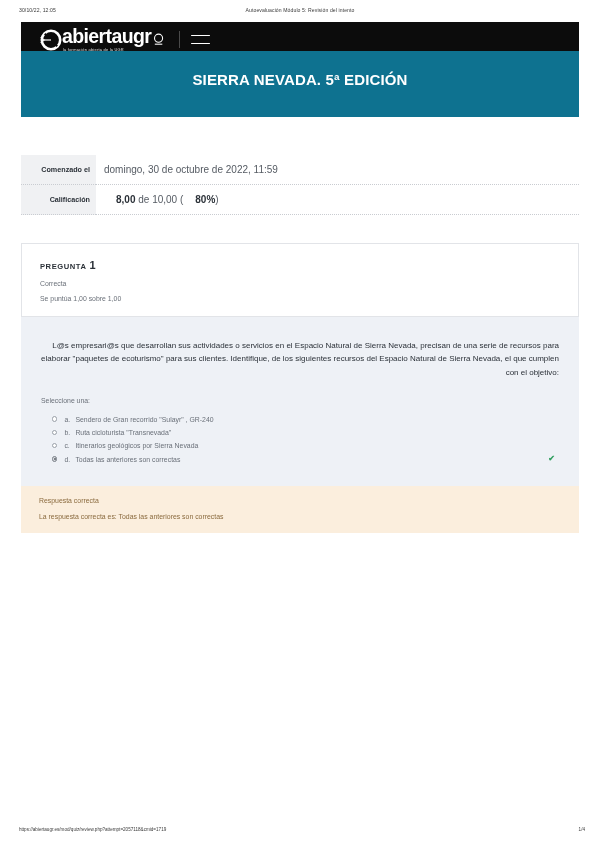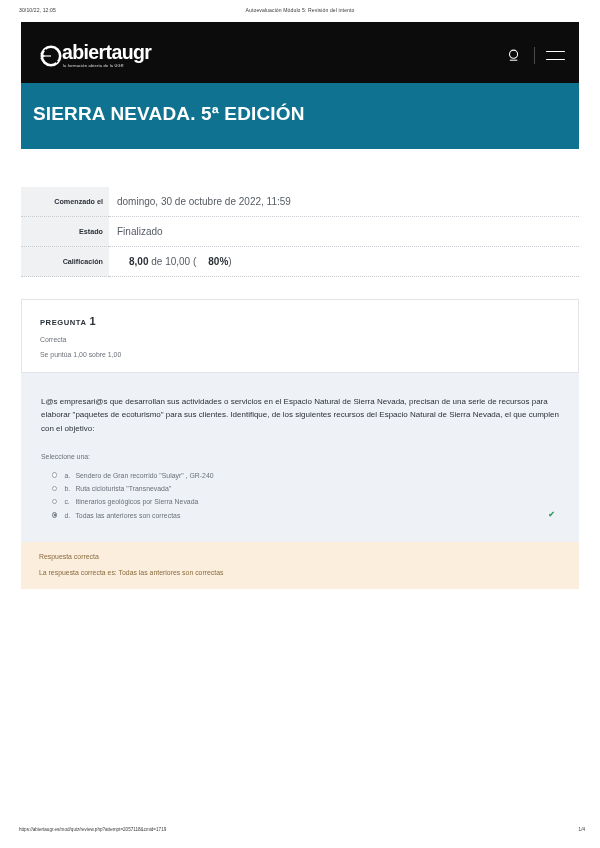--- a/index.html
+++ b/index.html
@@ -46,24 +46,23 @@
   .page {
     position: absolute;
     top: 22px;
     left: 21px;
     width: 558px;
   }
 
   
   .site-header {
     background: #0c0c0c;
-    height: 61px;
+    height: 29px;
     display: flex;
     align-items: center;
-    justify-content: space-between;
     padding: 6px 14px 0 17px;
     box-sizing: border-box;
   }
   .brand {
     display: flex;
     align-items: center;
     gap: 2px;
   }
   .brand-mark {
     position: relative;
@@ -130,38 +129,38 @@
 
   
   .course-banner {
     background: #0e7290;
     height: 66px;
     position: relative;
   }
   .course-title {
     position: absolute;
     top: 20px;
-    left: 12px;
+    left: 0;
     width: 100%;
-    text-align: left;
+    text-align: center;
     color: #ffffff;
-    font-size: 19px;
+    font-size: 15px;
     font-weight: 700;
     letter-spacing: .15px;
   }
 
   
   .summary {
     margin-top: 38px;
     width: 100%;
     border-collapse: collapse;
   }
   .summary tr { }
   .summary th {
-    width: 88px;
+    width: 75px;
     background: #f0f1f3;
     color: #2b3138;
     font-size: 7.2px;
     font-weight: 700;
     text-align: right;
     padding: 9px 6px 9px 12px;
     vertical-align: middle;
     border-top: 1px dotted #c9ccd1;
     box-sizing: border-box;
   }
@@ -177,21 +176,21 @@
   .summary tr:last-child th,
   .summary tr:last-child td { border-bottom: 1px dotted #c9ccd1; }
   .grade-main {
     font-weight: 700;
     color: #2b3138;
     margin-left: 12px;
   }
 
   
   .question-card {
-    margin-top: 22px;
+    margin-top: 28px;
     border: 1px solid #e2e4e8;
     background: #ffffff;
   }
   .q-head {
     padding: 15px 18px 14px 18px;
   }
   .q-number-line {
     font-size: 7.6px;
     font-weight: 700;
     letter-spacing: .55px;
@@ -215,20 +214,21 @@
   }
 
   .q-body {
     background: #eef1f6;
     padding: 22px 20px 20px 20px;
   }
   .q-text {
     font-size: 8px;
     line-height: 1.68;
     color: #2b3138;
+    text-align: right;
   }
   .q-select-label {
     font-size: 6.9px;
     color: #6a7079;
     margin-top: 18px;
   }
   .answers {
     margin-top: 8px;
   }
   .answer-row {
@@ -369,24 +369,20 @@
     <div class="course-title">SIERRA NEVADA. 5ª EDICIÓN</div>
   </div>
 
   <table class="summary">
     <tbody>
       <tr>
         <th>Comenzado el</th>
         <td>domingo, 30 de octubre de 2022, 11:59</td>
       </tr>
       <tr>
-        <th>Estado</th>
-        <td>Finalizado</td>
-      </tr>
-      <tr>
         <th>Calificación</th>
         <td>
           <span class="grade-main">8,00</span><span> de 10,00 (</span><span class="grade-main">80%</span><span>)</span>
         </td>
       </tr>
     </tbody>
   </table>
 
   <div class="question-card">
     <div class="q-head">

